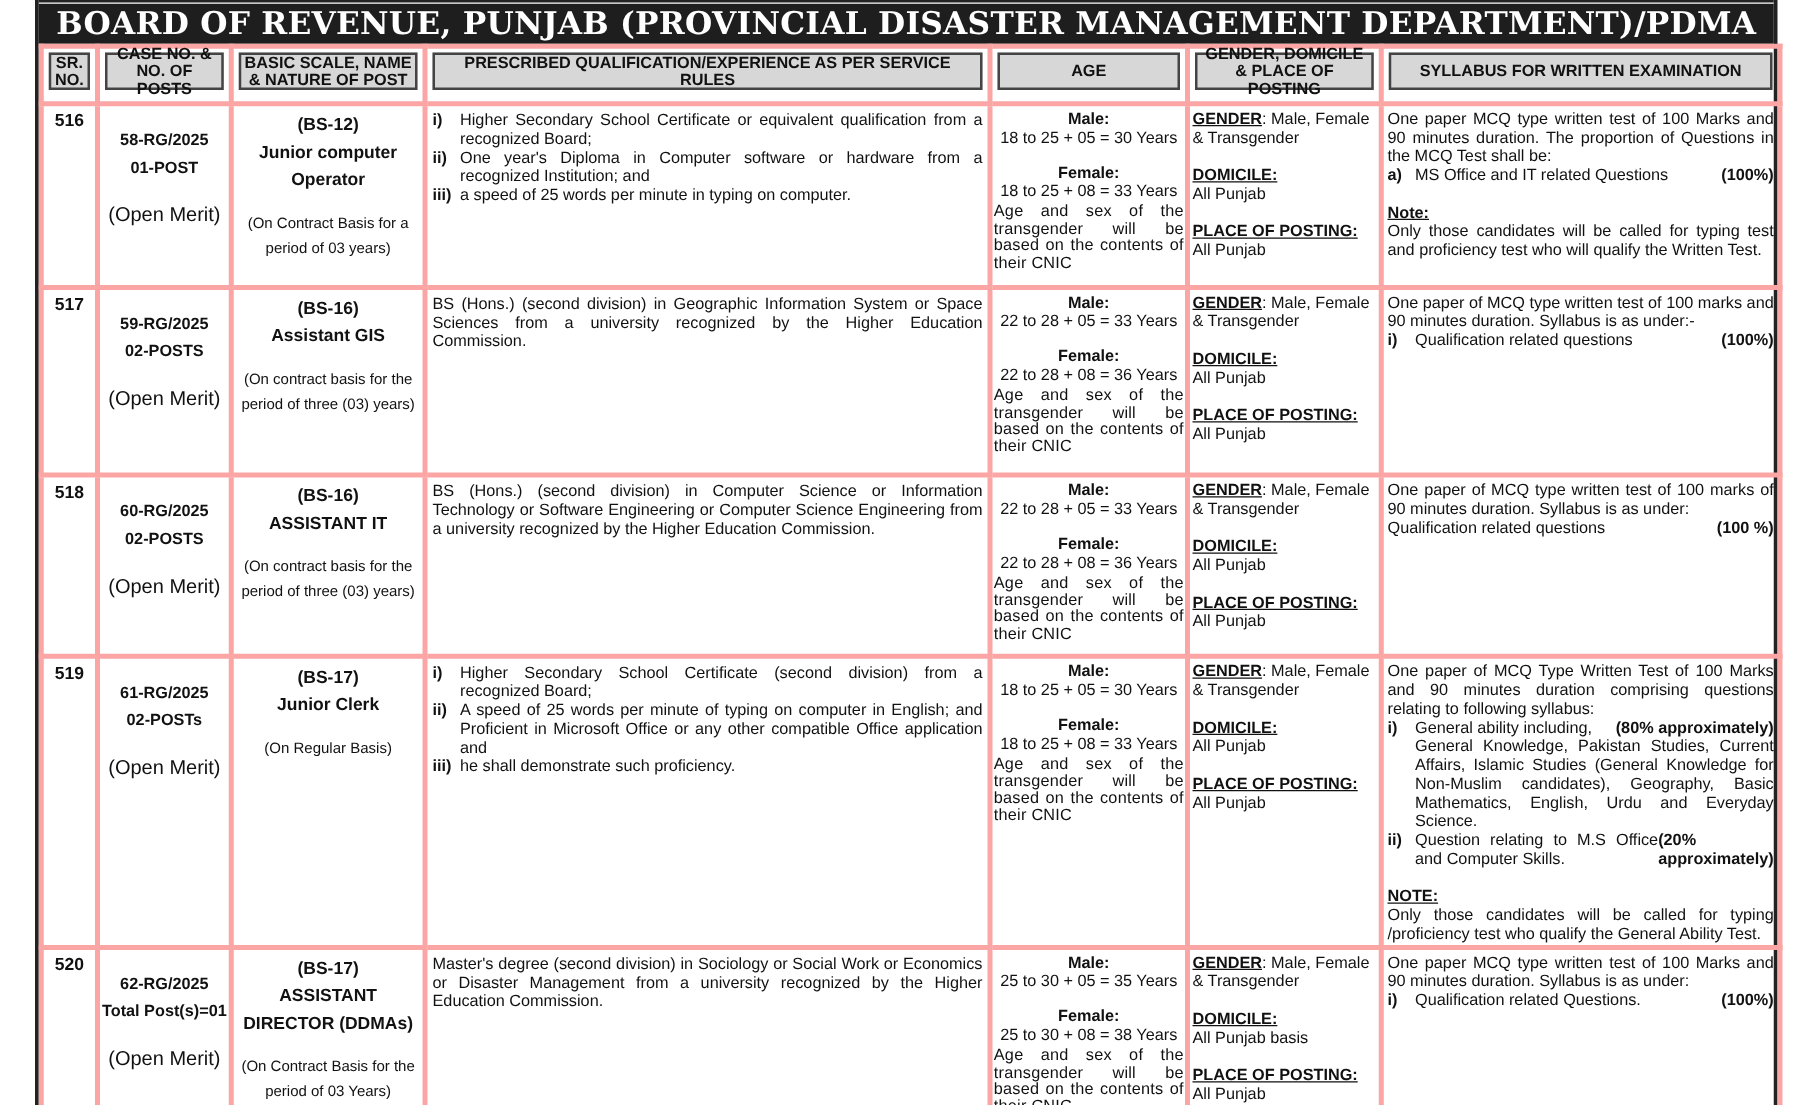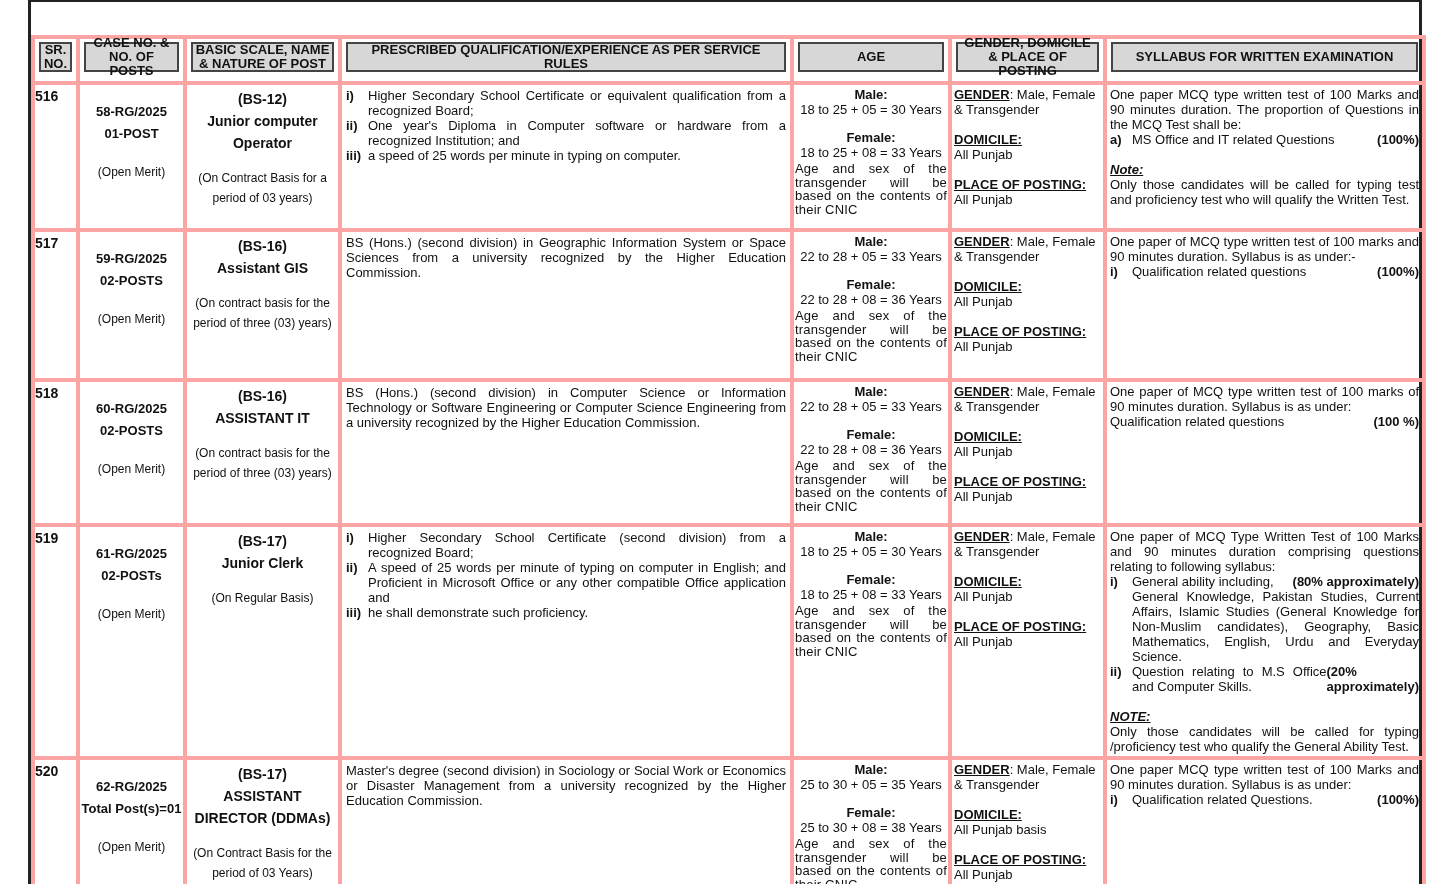--- a/index.html
+++ b/index.html
@@ -4,49 +4,50 @@
 <style>
   html, body { margin:0; padding:0; background:#fff; }
   body { width:1435px; height:884px; overflow:hidden; position:relative; font-family:"Liberation Sans", sans-serif; color:#111; }
   .sheet { position:absolute; left:28px; top:0; width:1394px; height:884px; border-left:3px solid #222; border-right:3px solid #222; box-sizing:border-box; }
   .title-bar { position:absolute; left:0; top:3px; width:100%; height:32px; background:#1e1e1e; color:#fff; text-align:center; font-family:"DejaVu Serif", "Liberation Serif", serif; font-weight:bold; font-size:25px; line-height:32px; letter-spacing:0.2px; }
   .top-rule { position:absolute; left:0; top:0; width:100%; height:2px; background:#222; }
   table { position:absolute; left:0; top:35px; border-collapse:collapse; table-layout:fixed; width:1391px; }
   td, th { border:4px solid #fca5a5; vertical-align:top; padding:0; font-size:13px; line-height:15px; }
   th { height:36px; padding:3px 4px; }
   .hbox { border:2px solid #444; background:#d7d7d7; font-weight:bold; font-size:13px; line-height:14px; text-align:center; height:30px; display:flex; align-items:center; justify-content:center; box-sizing:border-box; padding:0 2px; }
-  .sr { font-weight:bold; font-size:14px; text-align:left; padding-top:4px; }
+  .sr { font-weight:bold; font-size:14px; text-align:center; padding-top:4px; }
   .case { text-align:center; padding-top:16px; }
   .case .b { font-weight:bold; font-size:13px; line-height:22px; }
-  .case .m { font-size:12px; margin-top:20px; }
+  .case .m { font-size:16px; margin-top:20px; }
   .scale { text-align:center; padding-top:3px; }
   .scale .b { font-weight:bold; font-size:14px; line-height:22px; }
   .scale .n { font-size:12px; line-height:20px; margin-top:14px; padding:0 3px; }
   .qual { padding:3px 4px 2px 4px; text-align:justify; }
   .li { display:flex; }
   .li .k { font-weight:bold; width:22px; flex:none; }
   .li .v { flex:1; text-align:justify; }
   .age { padding:2px 1px; text-align:center; }
   .age .h { font-weight:bold; }
   .age .gap { height:13px; }
   .age .note { text-align:justify; text-align-last:left; margin-top:2px; line-height:13.5px; letter-spacing:0.2px; }
   .gen { padding:2px 2px; }
   .gen .u { font-weight:bold; text-decoration:underline; }
   .gen .gap { height:15px; }
   .syl { padding:2px 3px; text-align:justify;margin-left:48px; }
   .syl .row { display:flex; justify-content:space-between; }
   .syl .pct { font-weight:bold; }
-  .syl .u { font-weight:bold; text-decoration:underline;font-style:italic; }
+  .syl .u { font-weight:bold; text-decoration:underline; }
   .syl .gap { height:15px; }
 </style>
 </head>
 <body>
 
 <div class="sheet">
   <div class="top-rule"></div>
+  <div class="title-bar">BOARD OF REVENUE, PUNJAB (PROVINCIAL DISASTER MANAGEMENT DEPARTMENT)/PDMA</div>
 
   <table>
     <colgroup>
       <col style="width:45px">
         <col style="width:107px">
         <col style="width:155px">
         <col style="width:452px">
         <col style="width:158px">
         <col style="width:155px">
         <col style="width:319px">

